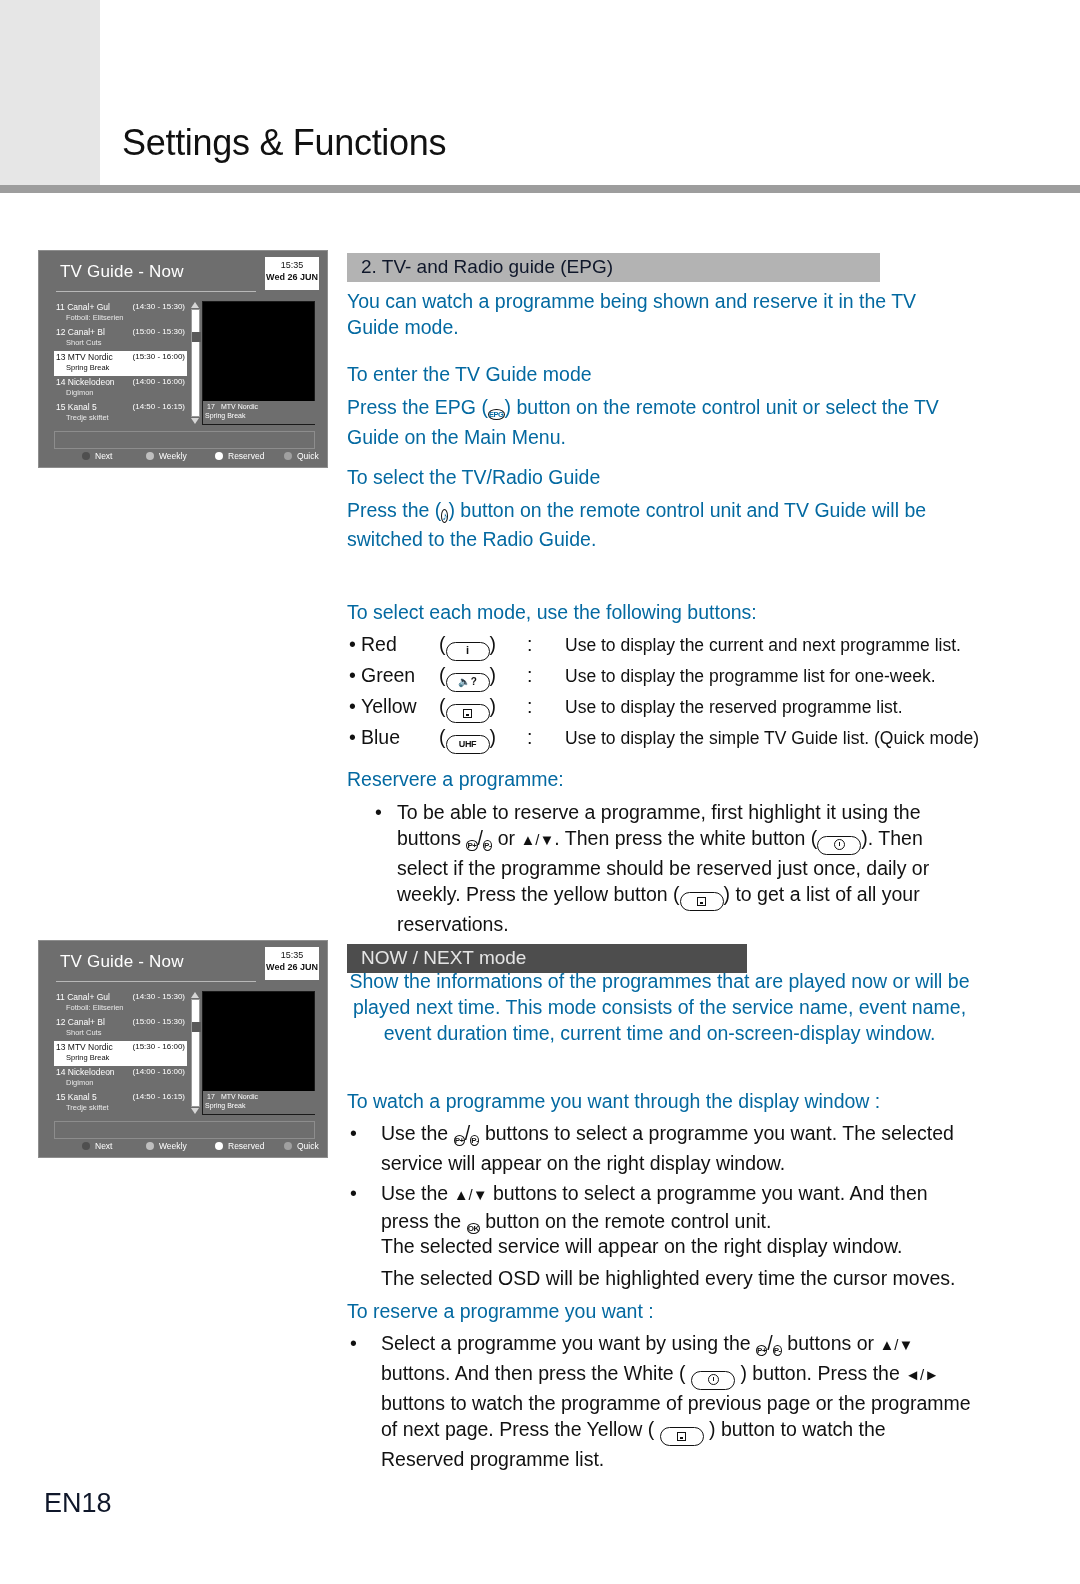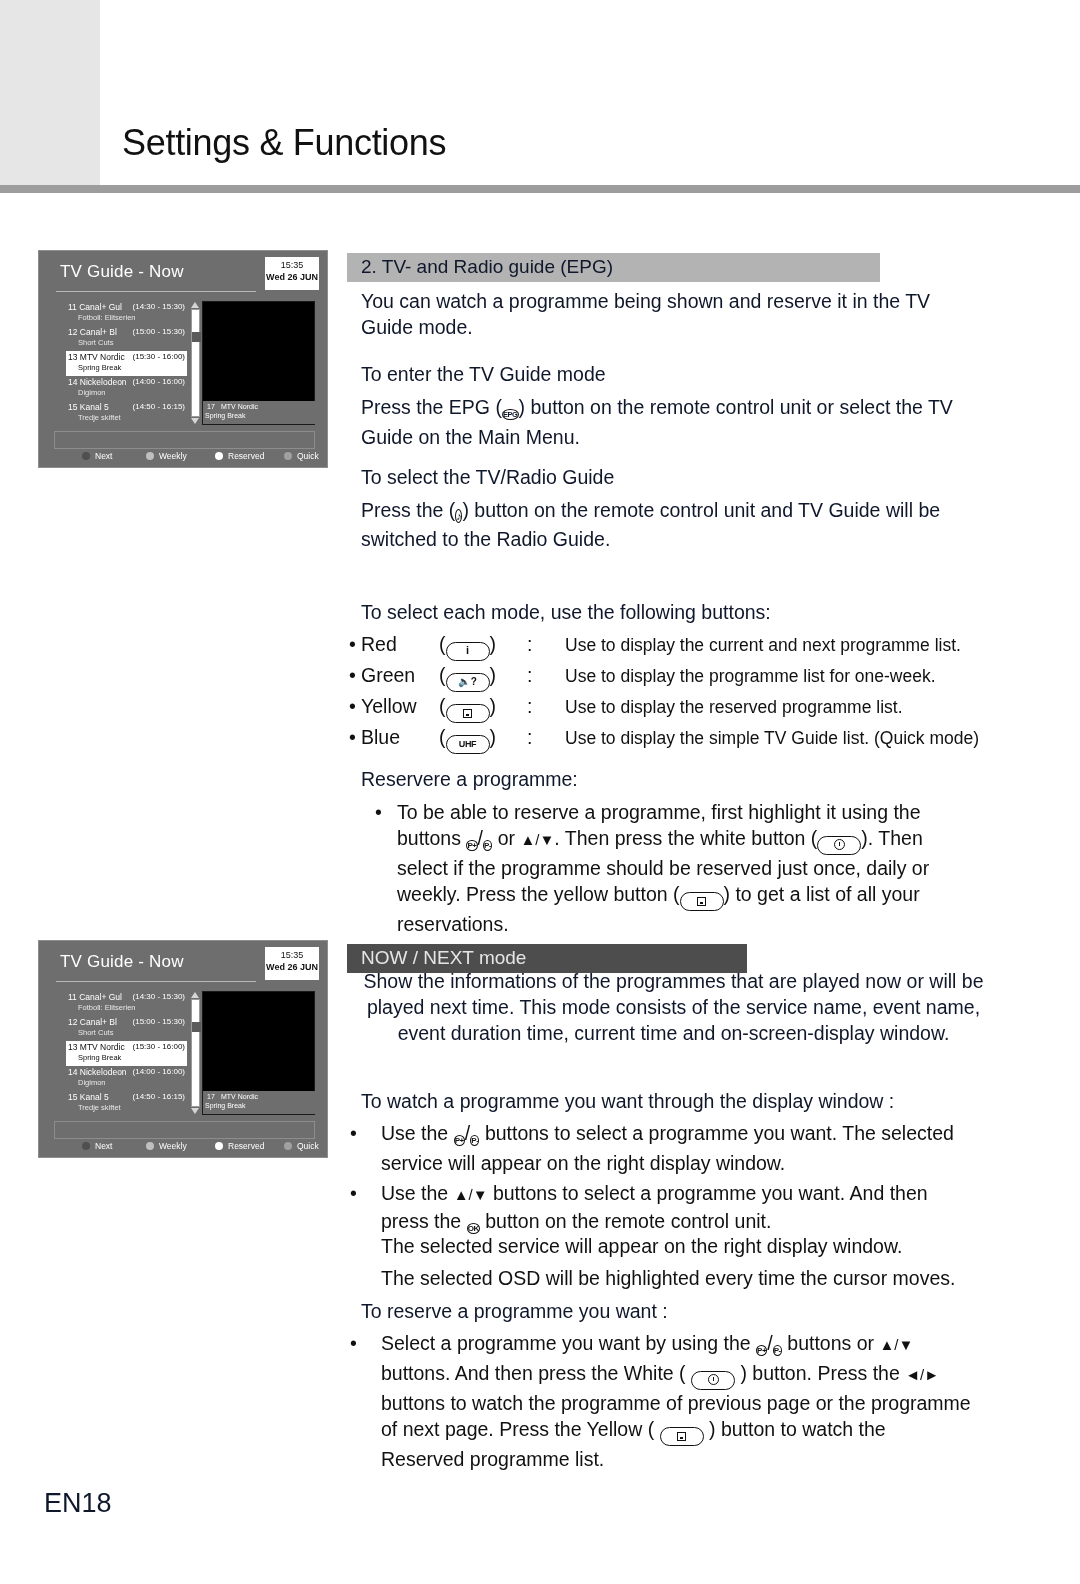--- a/index.html
+++ b/index.html
@@ -95,21 +95,20 @@
   
   .tvg-list {
     position: absolute;
     left: 10px; top: 44px;
     width: 133px;
   }
   .tvg-row {
     position: relative;
     height: 25px;
     padding: 1px 2px 0 2px;
-    margin-left: 12px;
   }
   .tvg-row.sel {
     background: #ffffff;
   }
   .tvg-row .ln1 {
     font-size: 8.5px;
     line-height: 11px;
     color: #ffffff;
     white-space: nowrap;
   }
@@ -238,22 +237,21 @@
   }
   .sec-head.dark {
     background: #4d4d4d;
     color: #e5e5e5;
   }
 
   .para {
     position: absolute;
     font-size: 19.5px;
     line-height: 26px;
-    color: #0f172a;
-    margin-left: 14px;
+    color: #0369a1;
   }
 
   .bullets {
     position: absolute;
     font-size: 19.5px;
     line-height: 31px;
   }
   .brow { position: relative; height: 31px; white-space: nowrap; }
   .brow .bdot { display: inline-block; width: 12px; }
   .brow .blabel { display: inline-block; width: 78px; }

